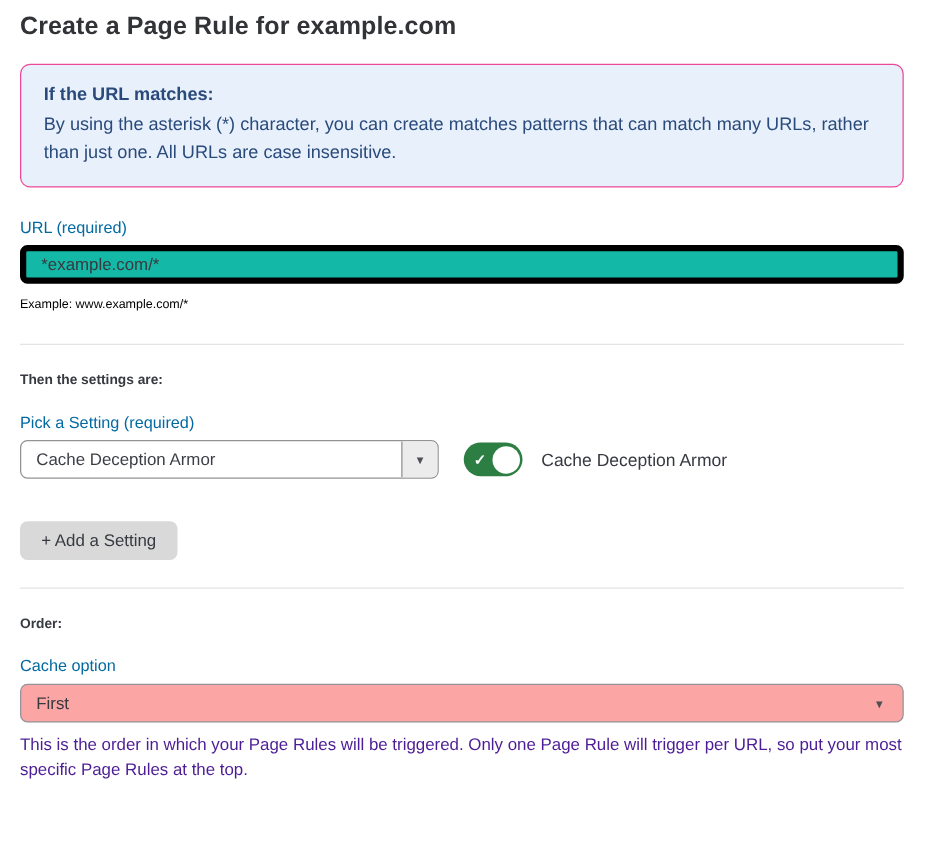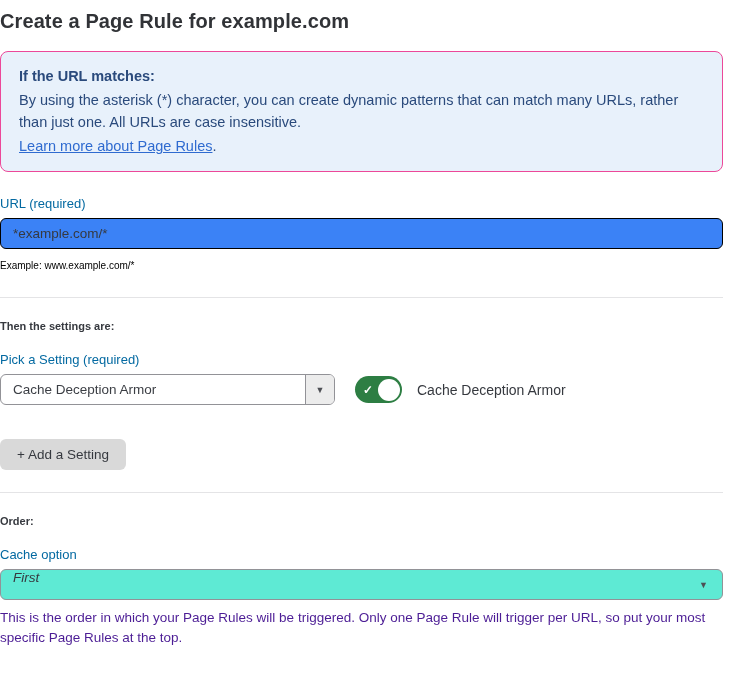--- a/index.html
+++ b/index.html
@@ -3,21 +3,21 @@
 <meta charset="utf-8">
 <style>
   * { box-sizing: border-box; margin: 0; padding: 0; }
   html, body { background: #ffffff; }
   body {
     font-family: "Liberation Sans", sans-serif;
     color: #36393f;
     width: 750px;
   }
   .container {
-    padding: 10px 27px 20px 0;
+    padding: 10px 27px 20px 16px;
     border-radius: 21px;
   }
   .page-title {
     font-size: 20px;
     font-weight: bold;
     color: #313337;
     margin-bottom: 18px;
     letter-spacing: 0.1px;
   }
   .info-box {
@@ -44,27 +44,27 @@
   }
   .field-label {
     display: block;
     font-size: 13px;
     color: #0369a1;
     margin-bottom: 7px;
   }
   .text-input {
     width: 100%;
     height: 31px;
-    border: 1px solid #000000;
+    border: 5px solid #000000;
     border-radius: 6px;
     padding: 0 12px;
     font-size: 13.5px;
     font-family: "Liberation Sans", sans-serif;
     color: #36393f;
-    background: #3b82f6;
+    background: #14b8a6;
     outline: none;
   }
   .helper-text {
     font-size: 10px;
     color: #000000;
     margin-top: 7px;
     line-height: 19px;
   }
   .divider {
     border: none;
@@ -160,28 +160,27 @@
     color: #36393f;
     background: #d9d9d9;
     text-align: right;
   }
   .full-select {
     position: relative;
     width: 100%;
     height: 31px;
     border: 1px solid #929297;
     border-radius: 6px;
-    background: #5eead4;
-    display: flex;
-    align-items: flex-start;
+    background: #fca5a5;
+    display: flex;
+    align-items: center;
     padding: 0 12px;
     font-size: 13.5px;
     color: #36393f;
     cursor: pointer;
-    font-style: italic;
   }
   .full-select .caret {
     position: absolute;
     right: 14px;
     top: 50%;
     transform: translateY(-50%);
     font-size: 9px;
     color: #4d4f54;
   }
   .order-helper {
@@ -193,22 +192,21 @@
 </style>
 </head>
 <body>
 
 <div class="container">
 
   <h1 class="page-title">Create a Page Rule for example.com</h1>
 
   <div class="info-box">
     <div class="info-heading">If the URL matches:</div>
-    <div class="info-body">By using the asterisk (*) character, you can create dynamic patterns that can match many URLs, rather than just one. All URLs are case insensitive.</div>
-    <div><a class="info-link">Learn more about Page Rules</a><span>.</span></div>
+    <div class="info-body">By using the asterisk (*) character, you can create matches patterns that can match many URLs, rather than just one. All URLs are case insensitive.</div>
   </div>
 
   <div>
     <label class="field-label">URL (required)</label>
     <input class="text-input" type="text" value="*example.com/*" style="">
     <div class="helper-text">Example: www.example.com/*</div>
   </div>
 
   <hr class="divider">
 

